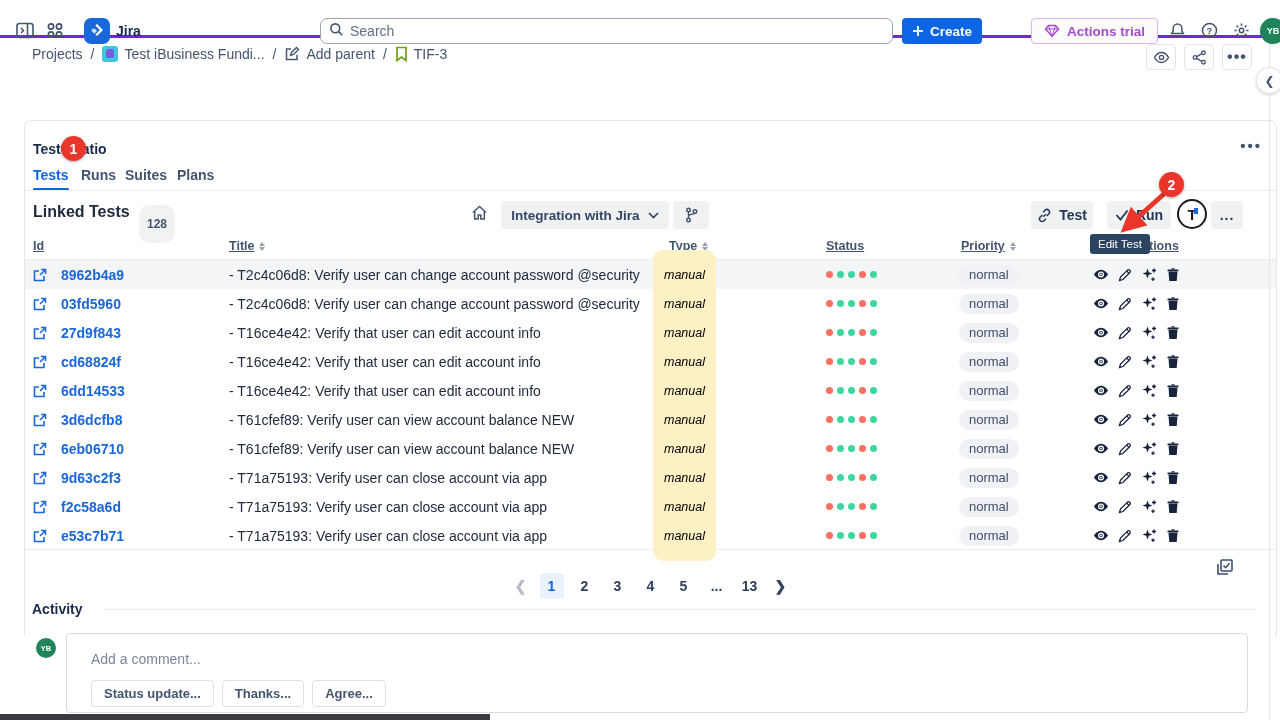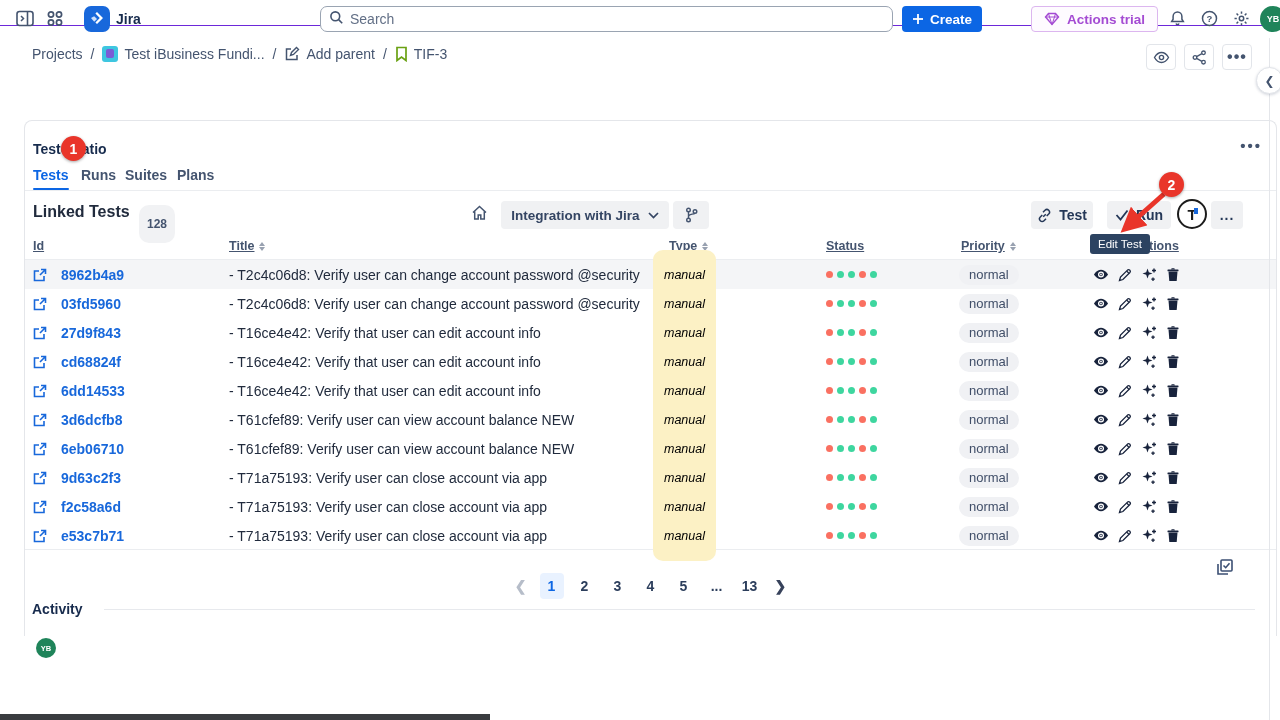--- a/index.html
+++ b/index.html
@@ -1,22 +1,22 @@
 <!DOCTYPE html>
 <html><head>
 <meta charset="utf-8">
 <style>
   * { margin:0; padding:0; box-sizing:border-box; }
   html,body { width:1280px; height:720px; overflow:hidden; background:#fff;
     font-family:"Liberation Sans", sans-serif; color:#172b4d; }
   #app { position:relative; width:1280px; height:720px; background:#fff; }
 
   
-  .topnav { position:absolute; left:0; top:0; width:1280px; height:26px; background:#fff;
-    border-bottom:1px solid #6d28d9; z-index:10; }
+  .topnav { position:absolute; left:0; top:12px; width:1280px; height:26px; background:#fff;
+    border-bottom:3px solid #6d28d9; z-index:10; }
   .icon-btn { position:absolute; display:flex; align-items:center; justify-content:center; cursor:pointer; }
   .jira-logo { position:absolute; left:84px; top:6px; width:26px; height:26px; border-radius:7px;
     background:#1868db; display:flex; align-items:center; justify-content:center; }
   .jira-name { position:absolute; left:116px; top:11px; font-size:14px; font-weight:bold; color:#172b4d; }
   .searchbox { position:absolute; left:320px; top:6px; width:573px; height:26px; border:1px solid #9aa4b2;
     border-radius:7px; background:#fff; display:flex; align-items:center; padding-left:8px; }
   .searchbox input { border:none; outline:none; font-size:14px; color:#44546f; width:480px;
     font-family:"Liberation Sans", sans-serif; margin-left:6px; background:transparent; }
   .searchbox input::placeholder { color:#626f86; }
   .create-btn { position:absolute; left:902px; top:6px; width:80px; height:26px; background:#0c66e4;
@@ -879,20 +879,28 @@
         <span class="page">5</span>
         <span class="page">...</span>
         <span class="page">13</span>
         <span class="page-nav">❯</span>
       </div>
   </div>
 
   <div class="activity-title">Activity</div>
   <div class="activity-rule"></div>
   <div class="avatar cmt-avatar">YB</div>
+  <div class="comment-box">
+    <div class="cmt-ph">Add a comment...</div>
+    <div class="quick">
+      <button class="quick-btn">Status update...</button>
+      <button class="quick-btn">Thanks...</button>
+      <button class="quick-btn">Agree...</button>
+    </div>
+  </div>
 
   <div class="rail-divider"></div>
   <div class="rail-toggle">❮</div>
 
   <div class="ann-badge" id="ann1">1</div>
   <div class="ann-badge" id="ann2">2</div>
   <svg id="arrow-overlay" width="1280" height="720">
     <defs>
       <marker id="ah" markerWidth="5" markerHeight="5" refX="3" refY="2.5" orient="auto">
         <path d="M0 0L5 2.5L0 5z" fill="#e9352a"></path>

